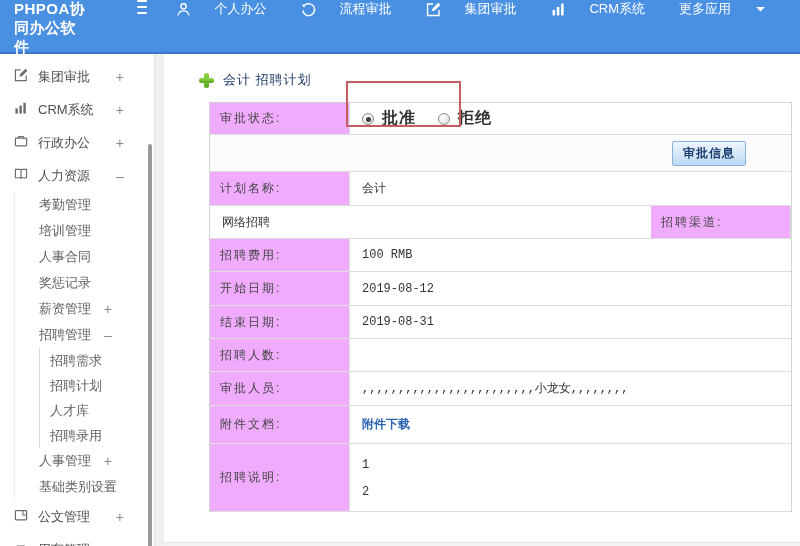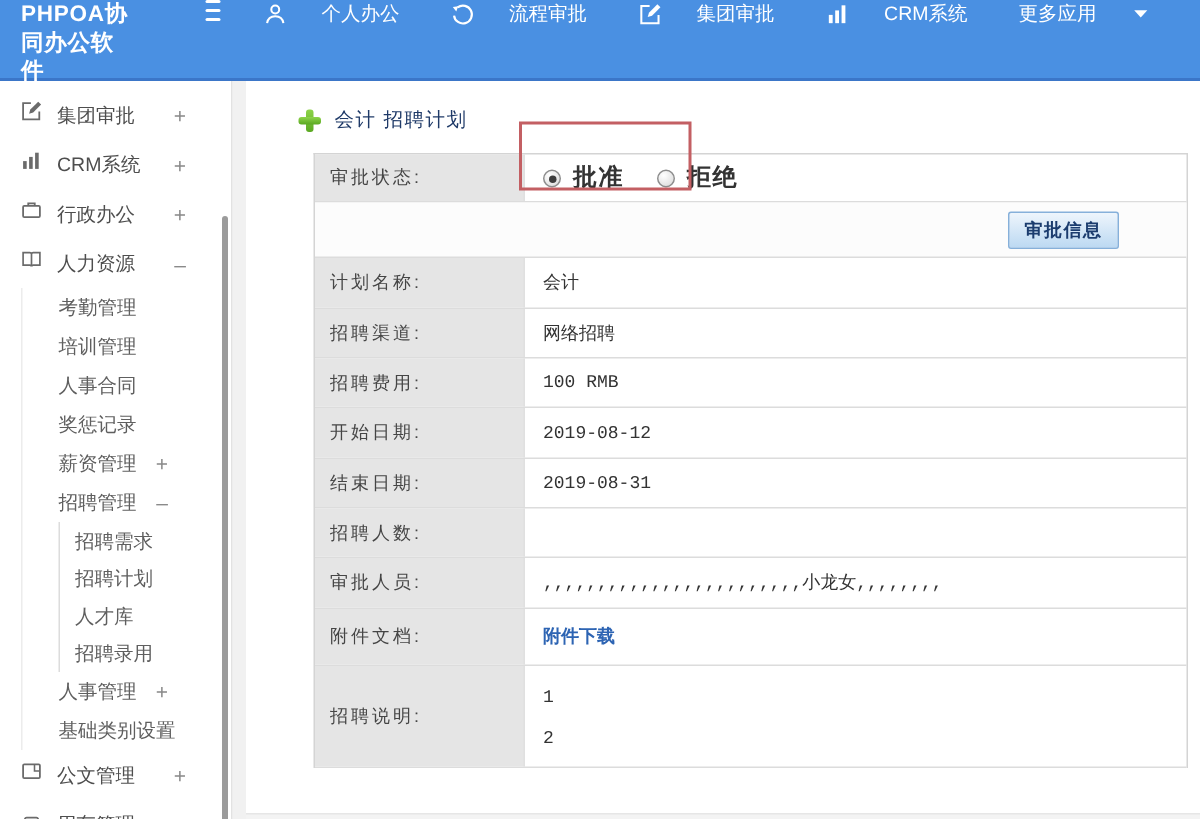--- a/index.html
+++ b/index.html
@@ -49,21 +49,21 @@
   .plus-ico { position:relative; width:15px; height:15px; }
   .plus-ico::before { content:''; position:absolute; left:5px; top:0; width:5px; height:15px;
                       background:linear-gradient(#8ed44a,#5aa822); border-radius:2px; }
   .plus-ico::after  { content:''; position:absolute; left:0; top:5px; width:15px; height:5px;
                       background:linear-gradient(#8ed44a,#5aa822); border-radius:2px; }
 
   .detail-table { margin-left:45px; width:583px; border:1px solid #d4d4d4; border-bottom:none;
                   font-size:12px; color:#333; }
   .trow { display:flex; border-bottom:1px solid #dcdcdc; }
   .tcell { display:flex; align-items:center; }
-  .lblcell { width:140px; background:#e5e5e5; border-right:1px solid #e0e0e0; padding-left:10px;
+  .lblcell { width:140px; background:#f0abfc; border-right:1px solid #e0e0e0; padding-left:10px;
              color:#454545; letter-spacing:2px; flex:none;text-align:right; }
   .valcell { flex:1; padding-left:12px; font-family:"Liberation Mono","DejaVu Sans Mono",monospace;
              color:#333; }
   .r-status { height:32px; }
   .r-btn { height:37px; background:#fcfcfc; align-items:center; display:flex; }
   .r-btn .approve-btn { margin-left:462px; }
   .h33 { height:33px; } .h34 { height:34px; } .h38 { height:38px; } .h68 { height:68px; }
   .multiline { white-space:pre-line; line-height:27px; align-items:flex-start; padding-top:8px;
                display:block; }
   .linkval { color:#2d64b3; font-weight:bold; cursor:pointer; font-family:"Liberation Sans","DejaVu Sans",sans-serif; }
@@ -275,22 +275,22 @@
 
           <div class="trow r-btn">
             <button class="approve-btn">审批信息</button>
           </div>
 
           <div class="trow h34">
             <div class="tcell lblcell">计划名称:</div>
             <div class="tcell valcell">会计</div>
           </div>
           <div class="trow h33">
+            <div class="tcell valcell">网络招聘</div>
             <div class="tcell lblcell">招聘渠道:</div>
-            <div class="tcell valcell">网络招聘</div>
           </div>
           <div class="trow h33">
             <div class="tcell lblcell">招聘费用:</div>
             <div class="tcell valcell">100 RMB</div>
           </div>
           <div class="trow h34">
             <div class="tcell lblcell">开始日期:</div>
             <div class="tcell valcell">2019-08-12</div>
           </div>
           <div class="trow h33">

